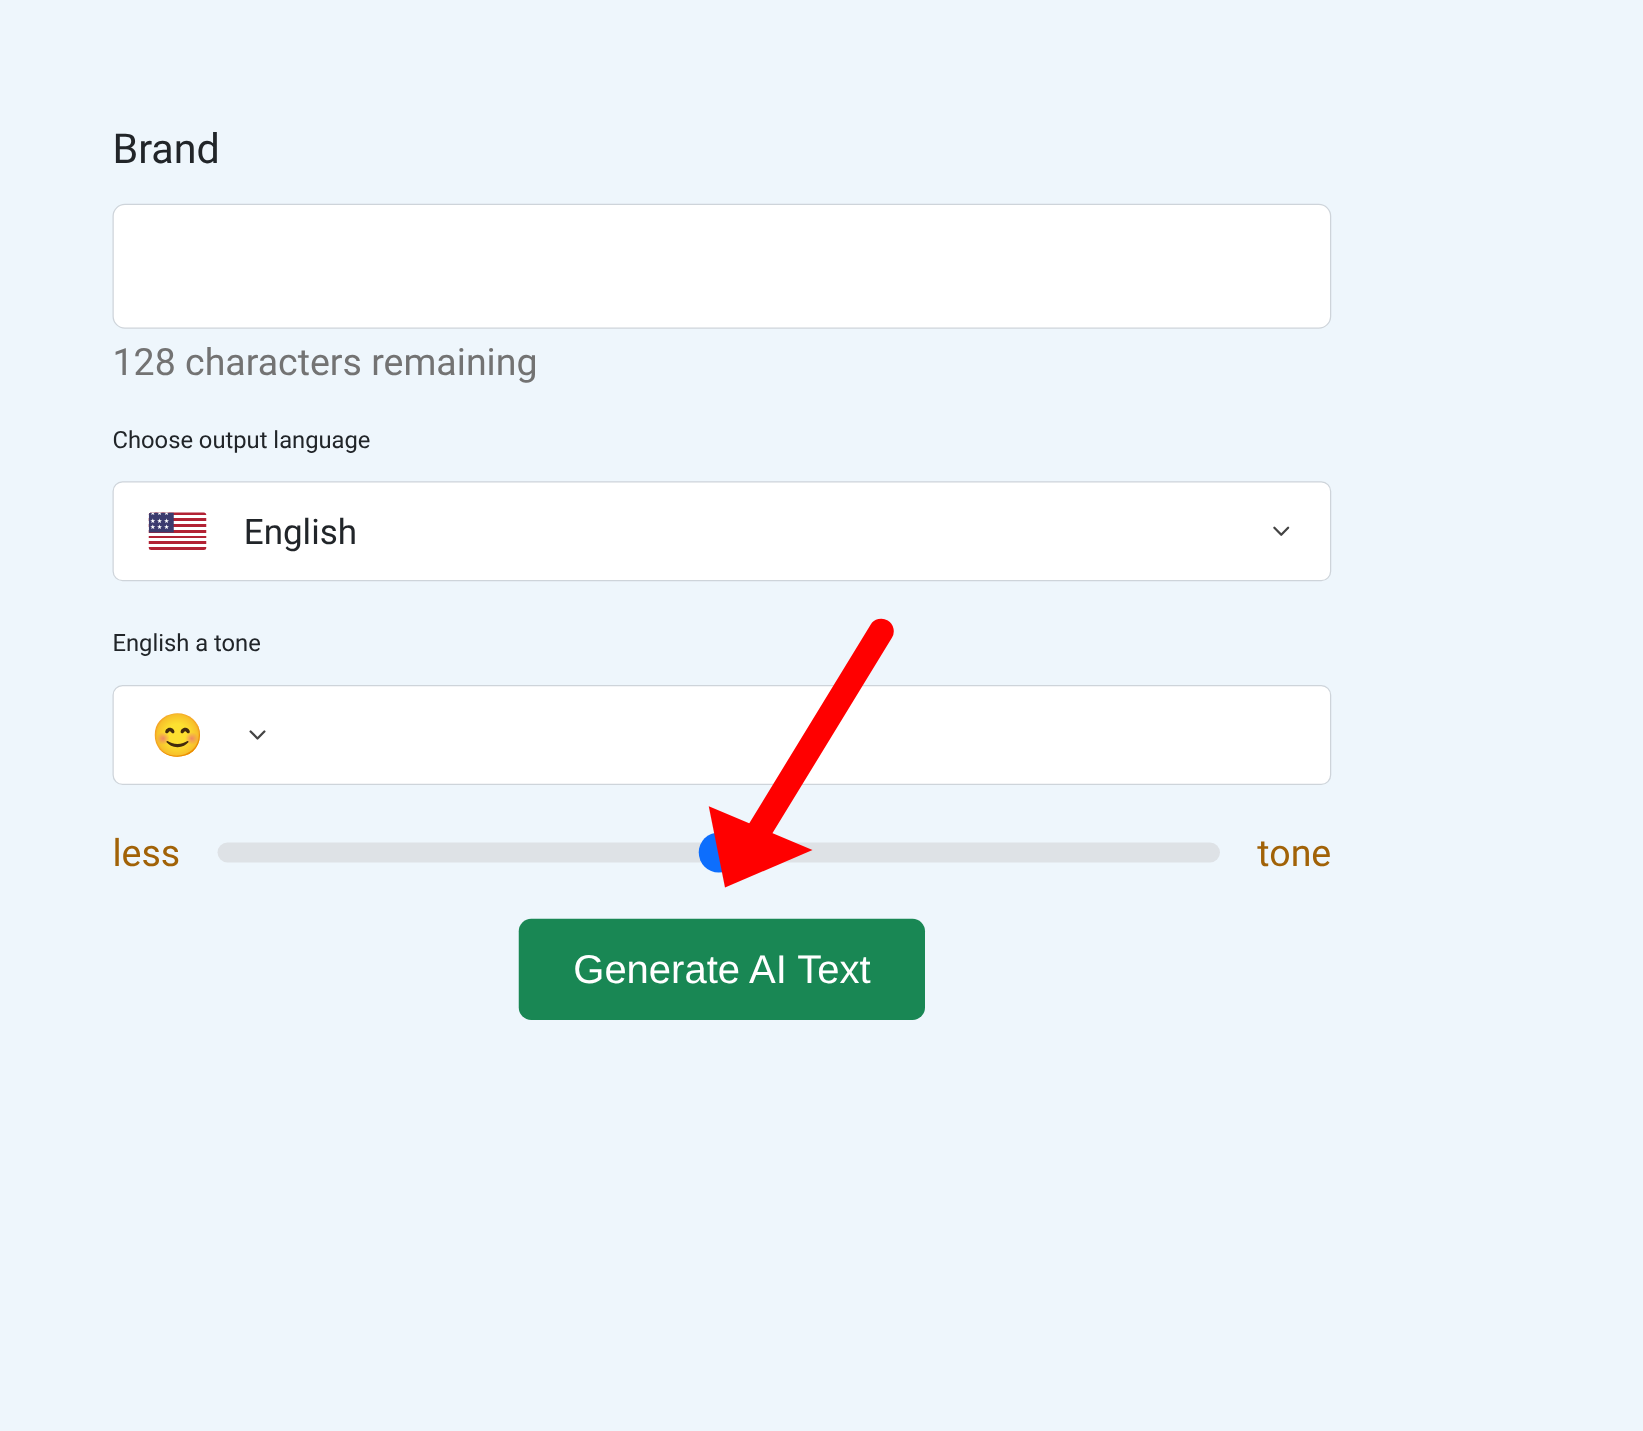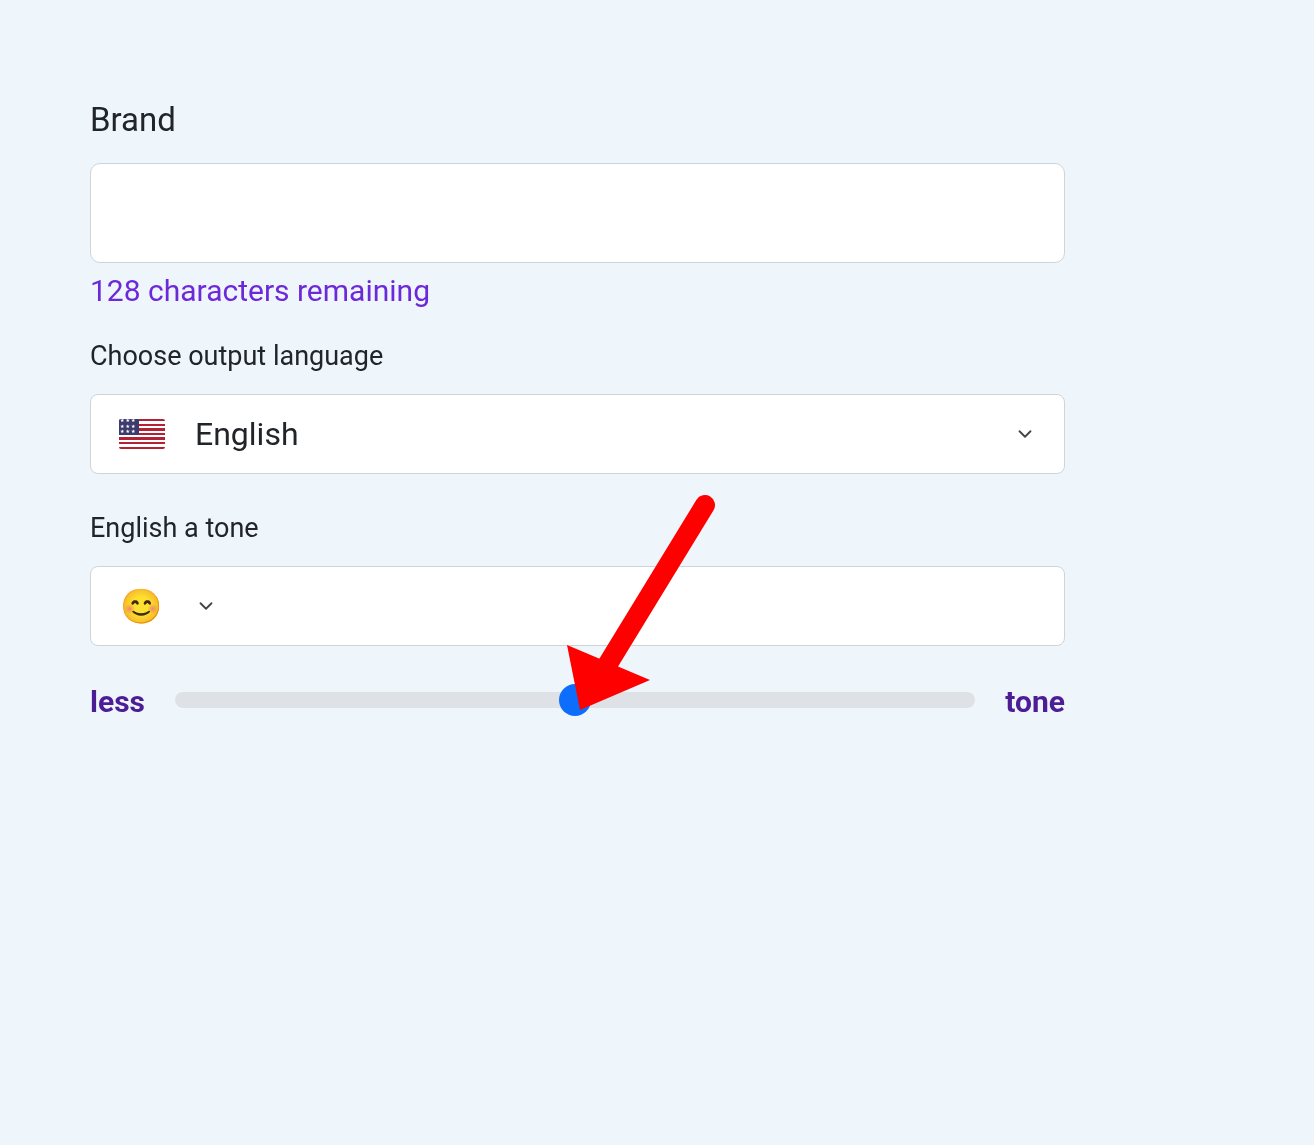--- a/index.html
+++ b/index.html
@@ -18,39 +18,39 @@
   }
   .field { margin-bottom: 16px; }
   .label {
     font-size: 33px;
     color: #212529;
     margin-bottom: 24px;
     display: block;
     font-weight: 400;
   }
   .hint-label {
-    font-size: 27px;
+    font-size: 19px;
     color: #212529;
     margin-bottom: 22px;
     display: block;
     font-weight: 400;
   }
   .text-input {
     width: 100%;
     height: 100px;
     border: 1px solid #ced4da;
     border-radius: 10px;
     background: #fff;
     font-size: 28px;
     padding: 0 20px;
     outline: none;
   }
   .remaining {
     font-size: 30px;
-    color: #6d28d9;
+    color: #737373;
     margin-top: 10px;
     margin-bottom: 32px;
   }
   .select {
     width: 100%;
     height: 80px;
     border: 1px solid #ced4da;
     border-radius: 8px;
     background: #fff;
     display: flex;
@@ -66,21 +66,21 @@
     margin-right: 30px;
     display: flex;
     align-items: center;
     justify-content: center;
   }
   .select-icon.emoji {
     font-size: 34px;
   }
   .select-label {
     flex: 1 1 auto;
-    font-size: 32px;
+    font-size: 28px;
     color: #212529;
   }
   .chevron {
     flex: 0 0 auto;
     width: 22px;
     height: 22px;
     color: #444;
   }
   .chevron svg { display: block; }
 
@@ -114,23 +114,22 @@
 
   .slider-row {
     display: flex;
     align-items: center;
     gap: 30px;
     margin-top: 8px;
     margin-bottom: 34px;
   }
   .slider-end {
     font-size: 30px;
-    color: #4c1d95;
+    color: #a16207;
     flex: 0 0 auto;
-    font-weight: bold;
   }
   .slider-track {
     flex: 1 1 auto;
     position: relative;
   }
   input[type=range].slider {
     -webkit-appearance: none;
     appearance: none;
     width: 100%;
     height: 16px;
@@ -217,20 +216,23 @@
   <div class="field">
     <div class="slider-row">
       <span class="slider-end">less</span>
       <div class="slider-track">
         <input type="range" class="slider" value="50" min="0" max="100" style="">
       </div>
       <span class="slider-end">tone</span>
     </div>
   </div>
 
+  <div class="actions">
+    <button class="primary-btn">Generate AI Text</button>
+  </div>
 
 </div>
 
 <div class="arrow-overlay">
   <svg viewBox="0 0 200 230">
     <g stroke="#ff0000" stroke-width="20" stroke-linecap="round" stroke-linejoin="round" fill="none">
       <line x1="150" y1="10" x2="40" y2="190"></line>
     </g>
     <polygon points="25,215 12,150 95,185" fill="#ff0000"></polygon>
   </svg>

